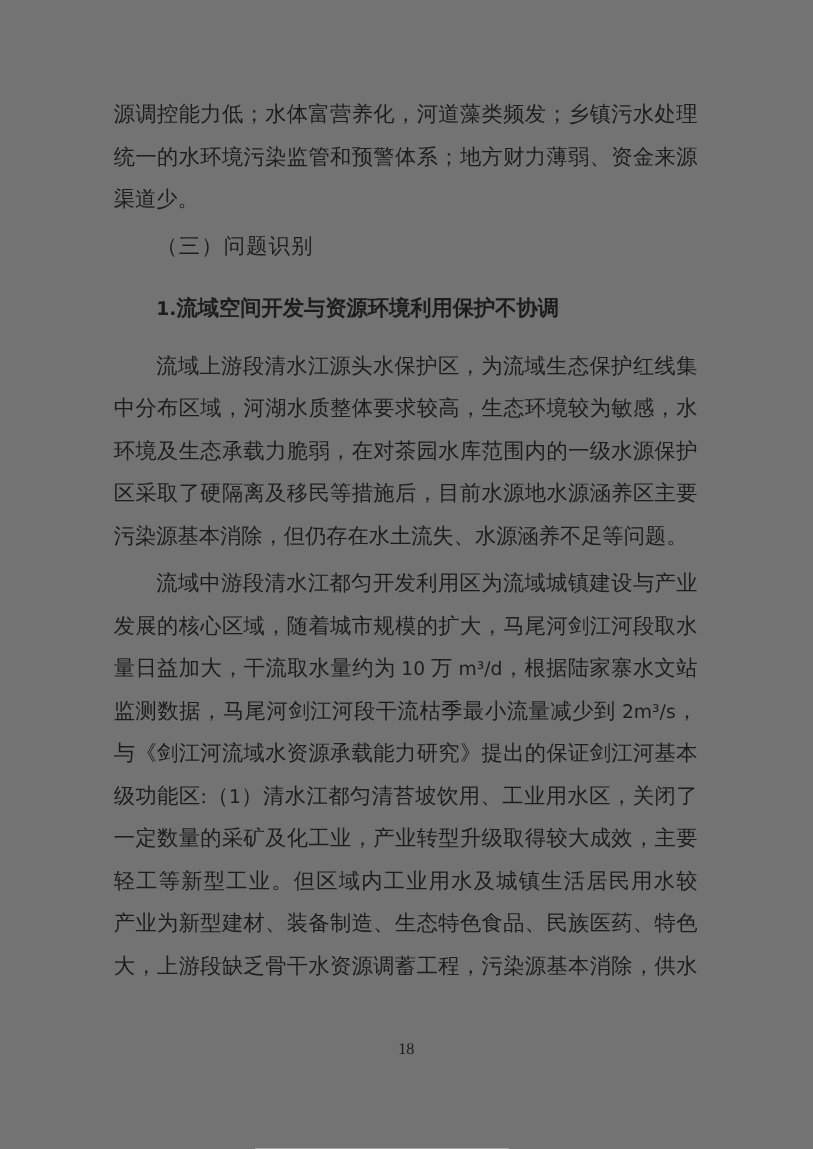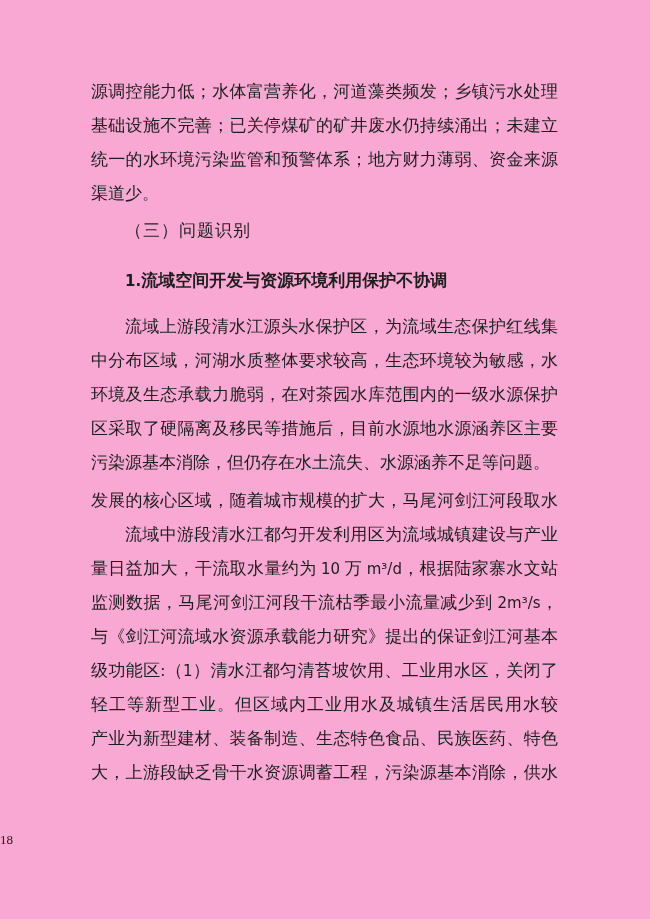--- a/index.html
+++ b/index.html
@@ -1,20 +1,20 @@
 <!DOCTYPE html>
 <html><head>
 <meta charset="utf-8">
 <style>
   html,body{margin:0;padding:0;background:#e8e8e8;}
   .page{
     position:relative;
     width:650px;height:919px;
     margin:0 auto;
-    background:#f9a8d4;
+    background:#737373;
     overflow:hidden;
     font-family:"Liberation Serif","DejaVu Serif",serif;
     color:#1d1d1d;
   }
   .doc-body{
     position:absolute;
     left:91px;top:75px;
     width:467px;
   }
   .block{margin:0;padding:0;}
@@ -35,58 +35,59 @@
   .block.para3{margin-top:4px;}
   .latin{
     font-family:"DejaVu Sans","Liberation Sans",sans-serif;
     font-size:15px;
   }
   .heading-bold .latin{font-weight:bold;}
   .footer{
     position:absolute;
     left:0;top:830px;
     width:650px;
+    text-align:center;
   }
   .page-number{
     font-size:13px;
     font-family:"Liberation Serif","DejaVu Serif",serif;
     color:#1d1d1d;
   }
 </style>
 </head>
 <body>
 
 <div class="page">
   <div class="doc-body">
       <div class="block body">
         <div class="line">源调控能力低；水体富营养化，河道藻类频发；乡镇污水处理</div>
-        <div class="line">基础设施不完善；已关停煤矿的矿井废水仍持续涌出；未建立</div>
         <div class="line">统一的水环境污染监管和预警体系；地方财力薄弱、资金来源</div>
         <div class="line no-just">渠道少。</div>
       </div>
       <div class="block heading-kai">
         <div class="line no-just indent">（三）问题识别</div>
       </div>
       <div class="block heading-bold">
         <div class="line no-just indent"><span class="latin">1.</span>流域空间开发与资源环境利用保护不协调</div>
       </div>
       <div class="block body">
         <div class="line indent">流域上游段清水江源头水保护区，为流域生态保护红线集</div>
         <div class="line">中分布区域，河湖水质整体要求较高，生态环境较为敏感，水</div>
         <div class="line">环境及生态承载力脆弱，在对茶园水库范围内的一级水源保护</div>
         <div class="line">区采取了硬隔离及移民等措施后，目前水源地水源涵养区主要</div>
         <div class="line no-just">污染源基本消除，但仍存在水土流失、水源涵养不足等问题。</div>
       </div>
       <div class="block body para3">
+        <div class="line indent">流域中游段清水江都匀开发利用区为流域城镇建设与产业</div>
         <div class="line">发展的核心区域，随着城市规模的扩大，马尾河剑江河段取水</div>
-        <div class="line indent">流域中游段清水江都匀开发利用区为流域城镇建设与产业</div>
         <div class="line">量日益加大，干流取水量约为 <span class="latin">10</span> 万 <span class="latin">m³/d</span>，根据陆家寨水文站</div>
         <div class="line">监测数据，马尾河剑江河段干流枯季最小流量减少到 <span class="latin">2m³/s</span>，</div>
         <div class="line">与《剑江河流域水资源承载能力研究》提出的保证剑江河基本</div>
         <div class="line">级功能区:（<span class="latin">1</span>）清水江都匀清苔坡饮用、工业用水区，关闭了</div>
+        <div class="line">一定数量的采矿及化工业，产业转型升级取得较大成效，主要</div>
         <div class="line">轻工等新型工业。但区域内工业用水及城镇生活居民用水较</div>
         <div class="line">产业为新型建材、装备制造、生态特色食品、民族医药、特色</div>
         <div class="line">大，上游段缺乏骨干水资源调蓄工程，污染源基本消除，供水能</div>
       </div>
     </div>
   <div class="footer">
     <span class="page-number">18</span>
   </div>
 </div>
 

